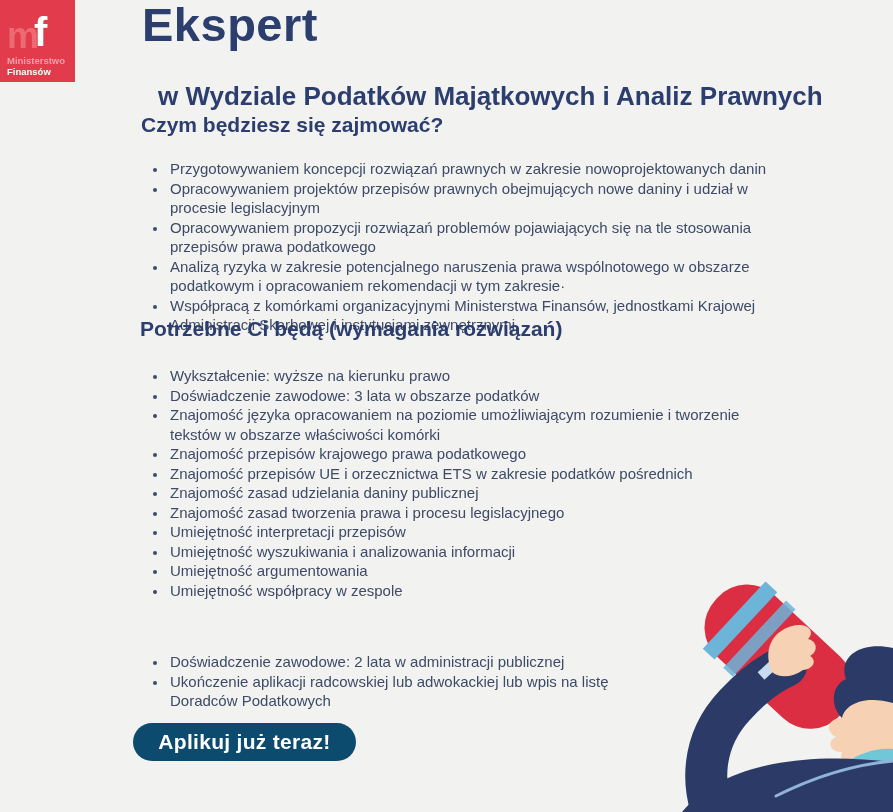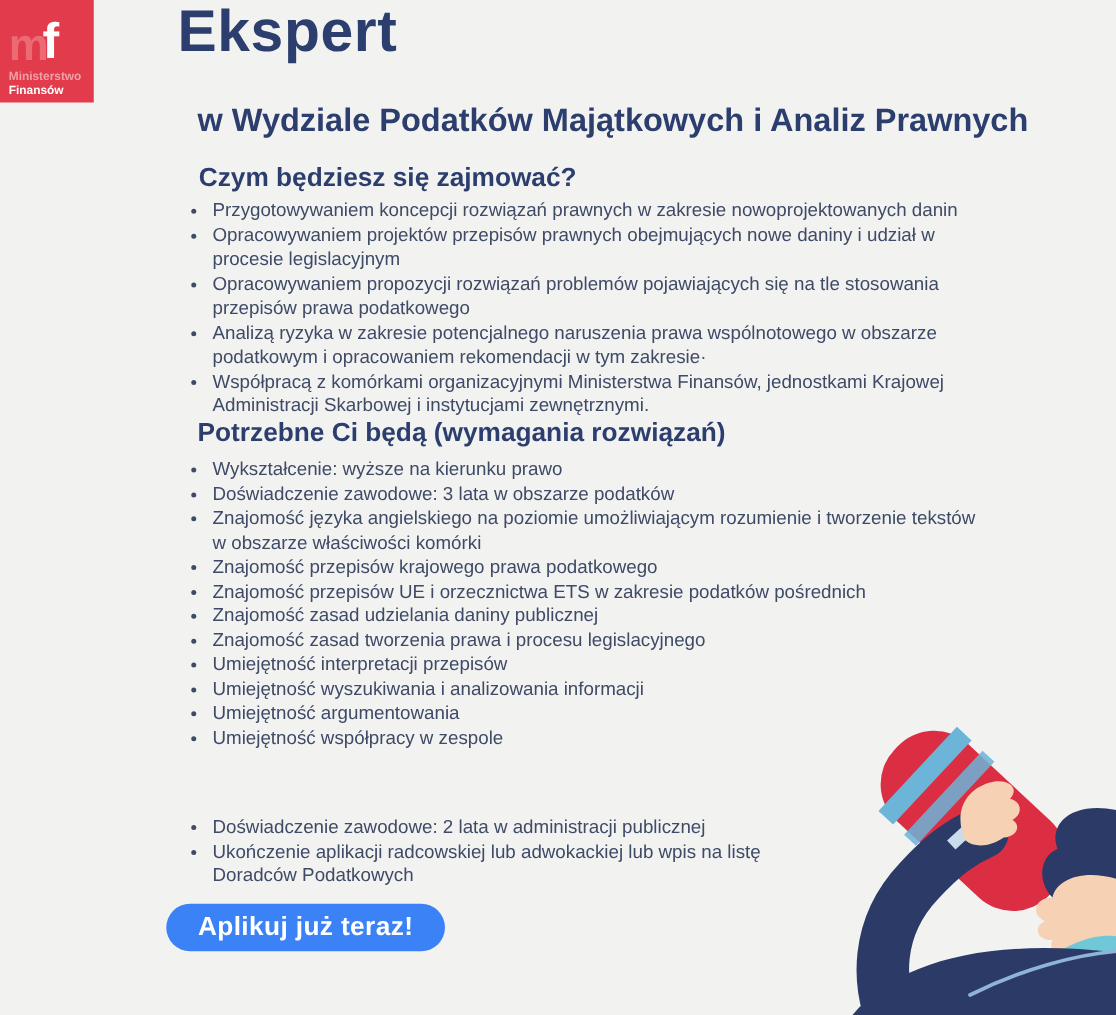--- a/index.html
+++ b/index.html
@@ -24,21 +24,21 @@
     position:absolute; left:142px; top:1px;
     font-size:47px; line-height:1; font-weight:bold;
     color:#2c3e6e; letter-spacing:0.5px; margin:0;
   }
   .subtitle {
     position:absolute; left:143px; top:68px;
     font-size:26px; line-height:1; font-weight:bold;
     color:#2c3e6e; margin:15px;
   }
   .sec-h {
-    position:absolute; margin:18px;
+    position:absolute; margin:0;
     font-size:21px; line-height:1; font-weight:bold;
     color:#2c3e6e;
   }
   #sec-h-1 { left:141px; top:114px; }
   #sec-h-2 { left:140px; top:318px; }
   #sec-h-3 { left:123px; top:602px; }
 
   
   ul.blist {
     position:absolute; margin:12px;
@@ -51,21 +51,21 @@
   ul.blist li::marker { color:#3e4a66; font-size:13px; }
   #list-1 { left:139px; top:147px; width:615px; }
   #list-2 { left:139px; top:354px; width:618px; }
   #list-3 { left:139px; top:640px; width:505px; }
 
   
   .cta {
     position:absolute; left:133px; top:723px;
     width:223px; height:38px;
     border:none; border-radius:19px;
-    background:#3b82f6; color:#ffffff;
+    background:#0c4a6e; color:#ffffff;
     font-family:inherit; font-size:21px; font-weight:bold;
     letter-spacing:0.3px;
     display:flex; align-items:center; justify-content:center;
     cursor:pointer;
   }
 
   
   .illus {
     position:absolute; right:0; bottom:0;
     width:233px; height:257px;
@@ -94,21 +94,21 @@
     <li>Opracowywaniem projektów przepisów prawnych obejmujących nowe daniny i udział w procesie legislacyjnym</li>
     <li>Opracowywaniem propozycji rozwiązań problemów pojawiających się na tle stosowania przepisów prawa podatkowego</li>
     <li>Analizą ryzyka w zakresie potencjalnego naruszenia prawa wspólnotowego w obszarze podatkowym i opracowaniem rekomendacji w tym zakresie·</li>
     <li>Współpracą z komórkami organizacyjnymi Ministerstwa Finansów, jednostkami Krajowej Administracji Skarbowej i instytucjami zewnętrznymi.</li>
   </ul>
 
   <h3 class="sec-h" id="sec-h-2">Potrzebne Ci będą (wymagania rozwiązań)</h3>
   <ul class="blist" id="list-2">
     <li>Wykształcenie: wyższe na kierunku prawo</li>
     <li>Doświadczenie zawodowe: 3 lata w obszarze podatków</li>
-    <li>Znajomość języka angielskiego na poziomie umożliwiającym rozumienie i tworzenie tekstów w obszarze właściwości komórki</li>
+    <li>Znajomość języka opracowaniem na poziomie umożliwiającym rozumienie i tworzenie tekstów w obszarze właściwości komórki</li>
     <li>Znajomość przepisów krajowego prawa podatkowego</li>
     <li>Znajomość przepisów UE i orzecznictwa ETS w zakresie podatków pośrednich</li>
     <li>Znajomość zasad udzielania daniny publicznej</li>
     <li>Znajomość zasad tworzenia prawa i procesu legislacyjnego</li>
     <li>Umiejętność interpretacji przepisów</li>
     <li>Umiejętność wyszukiwania i analizowania informacji</li>
     <li>Umiejętność argumentowania</li>
     <li>Umiejętność współpracy w zespole</li>
   </ul>
 

